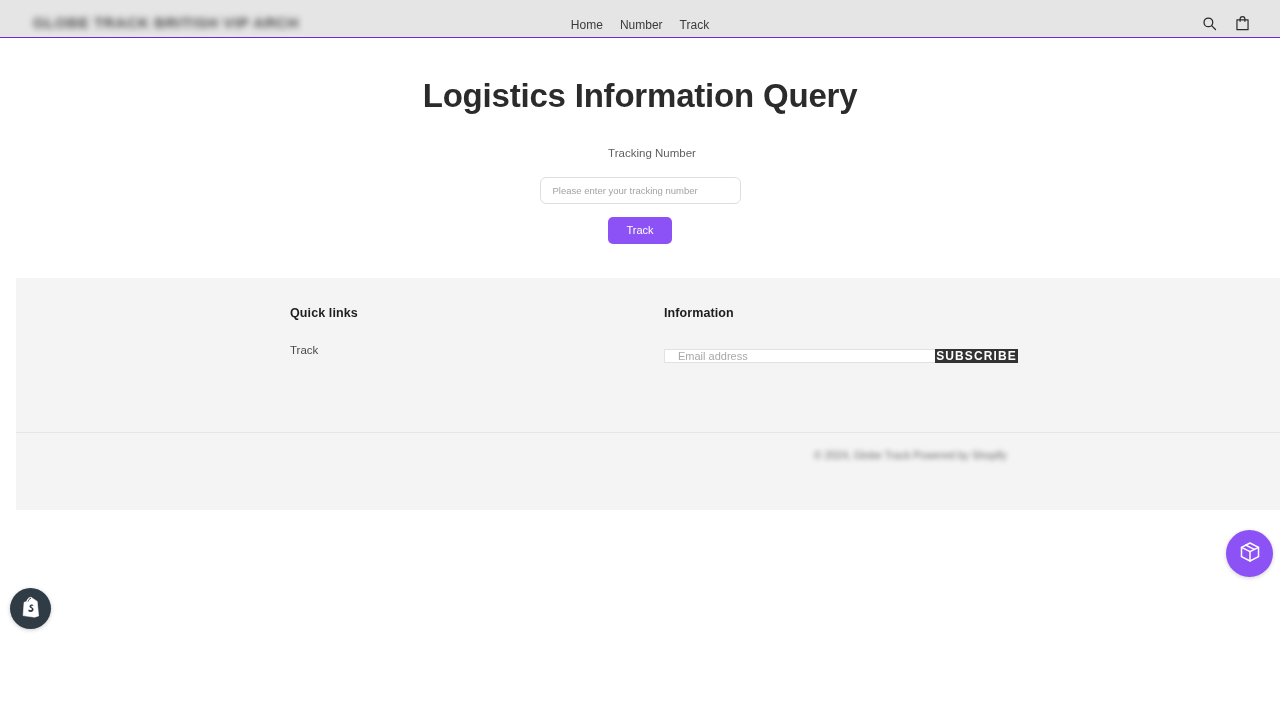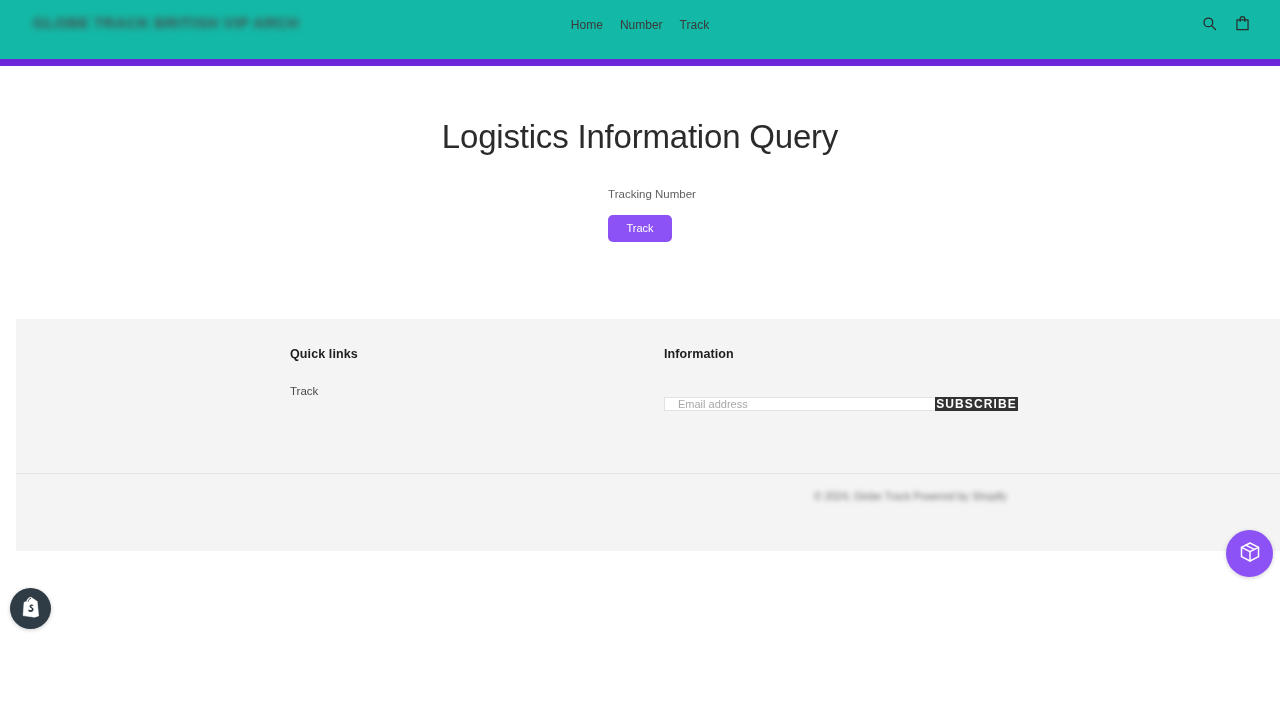--- a/index.html
+++ b/index.html
@@ -10,23 +10,23 @@
     background: #ffffff;
     font-family: "Liberation Sans", sans-serif;
     color: #1c1d1d;
     overflow: hidden;
     position: relative;
   }
 
   
   .site-header {
     position: relative;
-    height: 66px;
-    border-bottom: 7px solid #6d28d9;
-    background: #14b8a6;
+    height: 38px;
+    border-bottom: 1px solid #6d28d9;
+    background: #e5e5e5;
   }
   .logo {
     position: absolute;
     left: 33px;
     top: 14px;
     font-size: 15px;
     font-weight: 700;
     letter-spacing: 0.6px;
     color: #4a4a4a;
     white-space: nowrap;
@@ -59,26 +59,26 @@
   .header-icons .ico { display: block; cursor: pointer; }
   .header-icons svg { display: block; }
 
   
   .main-section {
     height: 237px;
     background: #ffffff;
     position: relative;
   }
   .page-title {
-    margin: 16px;
+    margin: 3px;
     padding-top: 35px;
     text-align: center;
     font-size: 33px;
     line-height: 40px;
-    font-weight: 400;
+    font-weight: 700;
     letter-spacing: -0.2px;
     color: #2b2b2b;
   }
   .field-label {
     margin-top: 30px;
     text-align: center;
     font-size: 11.5px;
     color: #5f5f5f;
     line-height: 15px;
     padding-left: 24px;
@@ -142,21 +142,21 @@
   }
   .footer-link {
     display: block;
     font-size: 11.5px;
     color: #4a4a4a;
     text-decoration: none;
     line-height: 16px;
   }
   .newsletter-form {
     display: flex;
-    align-items: flex-end;
+    align-items: center;
     width: 354px;
     height: 28px;
   }
   .newsletter-input {
     flex: 1;
     border: 1px solid #e2e2e2;
     border-right: none;
     background: #ffffff;
     padding: 0 13px;
     font-size: 11px;
@@ -258,20 +258,23 @@
   </div>
 
 </header>
 
 <main class="main-section">
 
   <h1 class="page-title">Logistics Information Query</h1>
 
   <div class="field-label">Tracking Number</div>
 
+  <div class="tracking-row">
+    <input class="tracking-input" type="text" placeholder="Please enter your tracking number" style="">
+  </div>
 
   <div class="track-row">
     <button class="track-button">Track</button>
   </div>
 
 </main>
 
 <footer class="site-footer">
 
   <div class="footer-inner">

